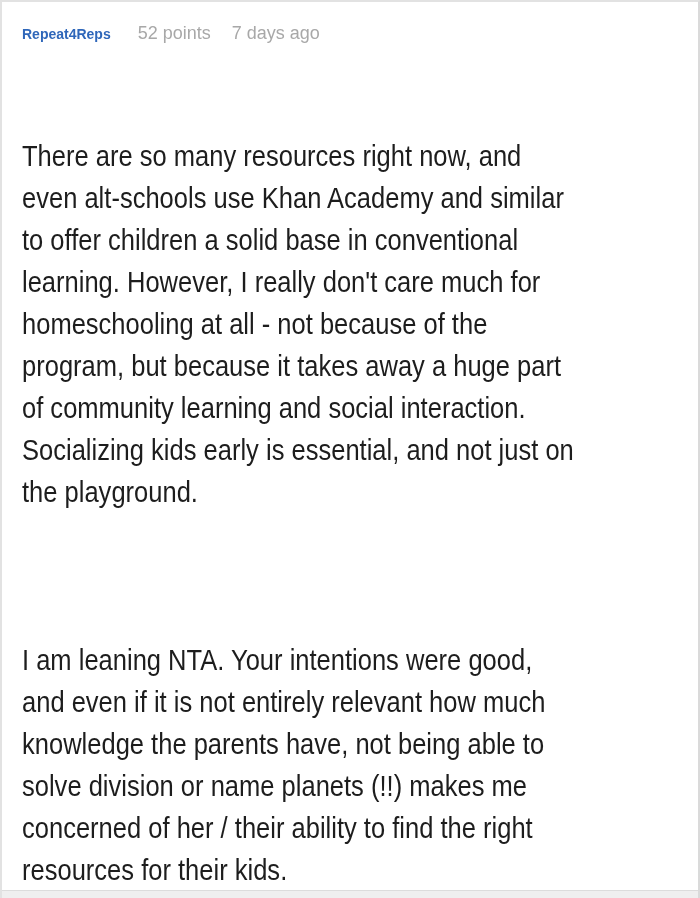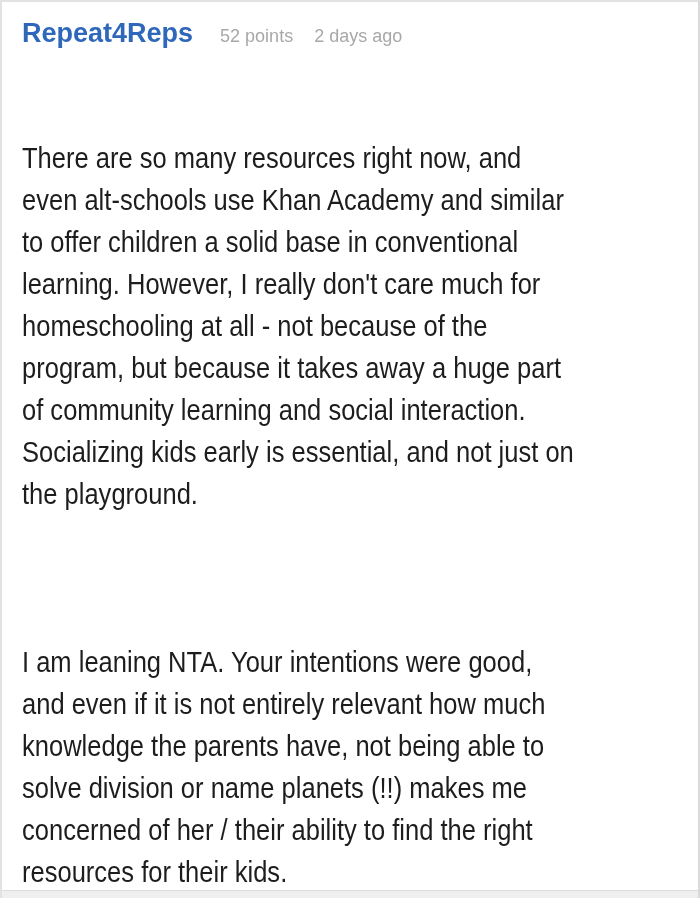--- a/index.html
+++ b/index.html
@@ -23,21 +23,21 @@
     padding: 16px 18px 0 20px;
   }
   .comment-header {
     display: flex;
     align-items: baseline;
     line-height: 30px;
     white-space: nowrap;
   }
   .author {
     font-weight: bold;
-    font-size: 27px;
+    font-size: 14px;
     text-decoration: none;
     margin-right: 27px;
     cursor: pointer;
   }
   .meta {
     font-size: 18px;
     margin-right: 21px;
   }
   .condensed {
     font-size: 29px;
@@ -69,21 +69,21 @@
 </head>
 <body>
 
 <div class="card">
   <div class="content">
 
     <div class="comment">
       <div class="comment-header">
         <a class="author" style="color:#2f67ba">Repeat4Reps</a>
         <span class="meta" style="color:#a8a8a8">52 points</span>
-        <span class="meta" style="color:#a8a8a8">2 days ago</span>
+        <span class="meta" style="color:#a8a8a8">7 days ago</span>
       </div>
       <div class="condensed main-body" style="color:#1d1d1d">
         <p>There are so many resources right now, and
 even alt-schools use Khan Academy and similar
 to offer children a solid base in conventional
 learning. However, I really don't care much for
 homeschooling at all - not because of the
 program, but because it takes away a huge part
 of community learning and social interaction.
 Socializing kids early is essential, and not just on

